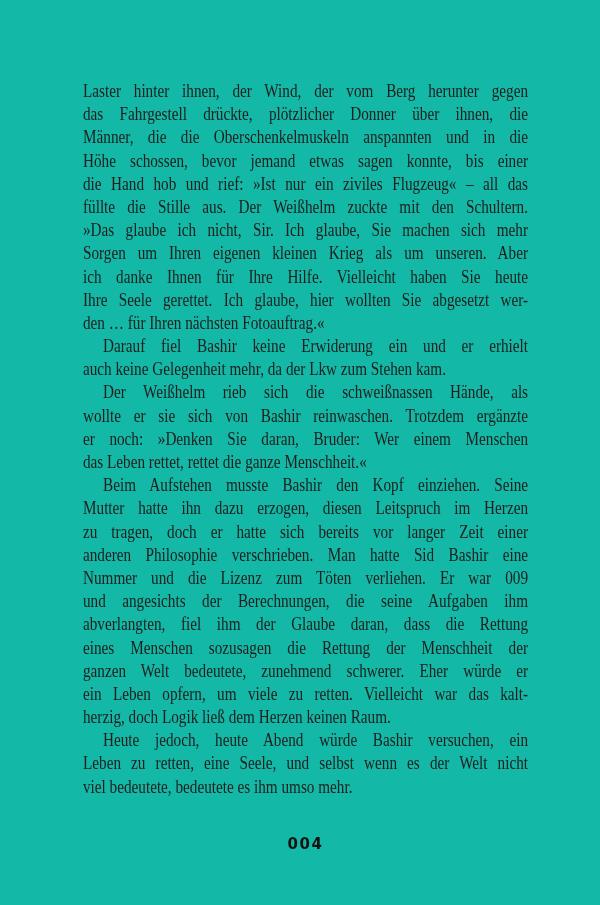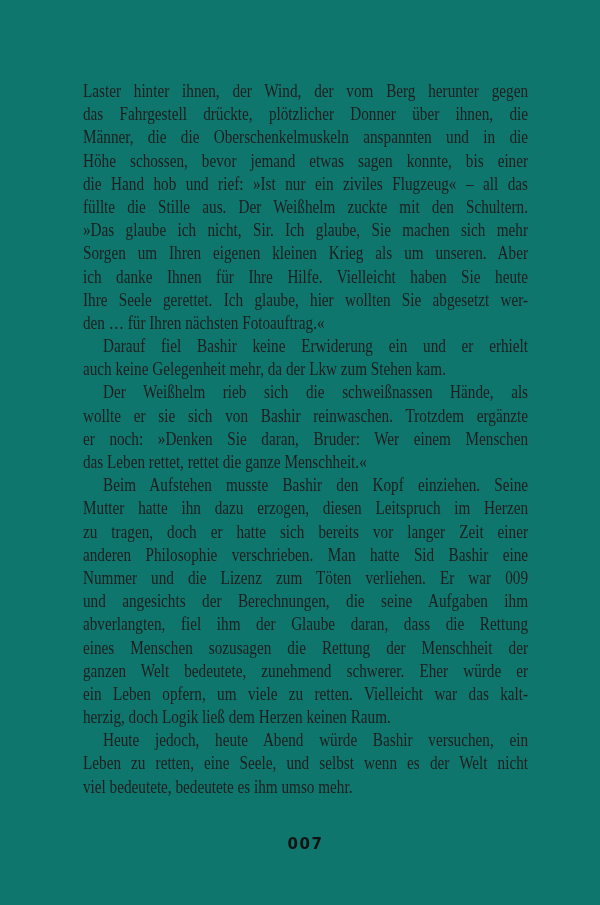--- a/index.html
+++ b/index.html
@@ -9,21 +9,21 @@
   body {
     width: 600px;
     height: 905px;
     position: relative;
     background: #fcfcfc;
     overflow: hidden;
   }
   .book-page {
     position: absolute;
     inset: 0;
-    background: #0f766e;
+    background: #14b8a6;
   }
   .text-block {
     position: absolute;
     left: 83px;
     top: 79px;
     width: 556px;
     transform: scaleX(0.8004);
     transform-origin: 0 0;
     font-family: "Liberation Serif", serif;
     font-size: 19px;
@@ -100,14 +100,14 @@
         <div class="line">ganzen Welt bedeutete, zunehmend schwerer. Eher würde er</div>
         <div class="line">ein Leben opfern, um viele zu retten. Vielleicht war das kalt-</div>
         <div class="line last">herzig, doch Logik ließ dem Herzen keinen Raum.</div>
       </div>
       <div class="paragraph">
         <div class="line indent">Heute jedoch, heute Abend würde Bashir versuchen, ein</div>
         <div class="line">Leben zu retten, eine Seele, und selbst wenn es der Welt nicht</div>
         <div class="line last">viel bedeutete, bedeutete es ihm umso mehr.</div>
       </div>
     </div>
-  <div class="page-number">007</div>
+  <div class="page-number">004</div>
 </div>
 
 </body></html>

